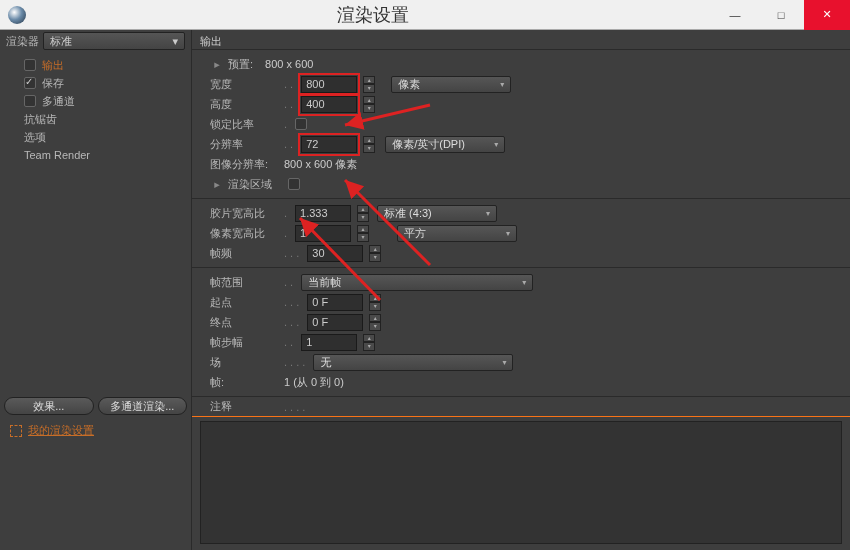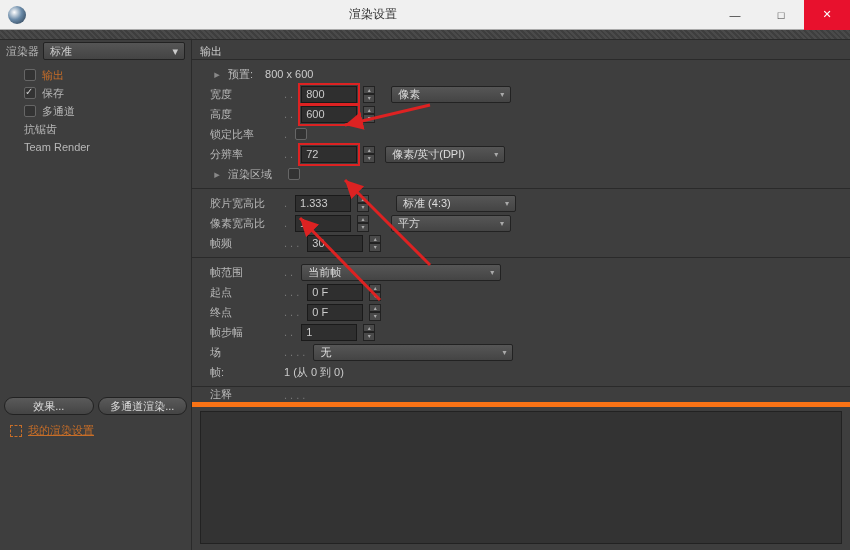--- a/index.html
+++ b/index.html
@@ -1,23 +1,23 @@
 <!DOCTYPE html>
 <html><head>
 <meta charset="utf-8">
 <style>
 * { margin:0; padding:0; box-sizing:border-box; font-family:"Microsoft YaHei",Arial,sans-serif; }
 body { width:850px; height:550px; background:#e8e8e8; overflow:hidden; font-size:11px; color:#b8b8b8; }
 .wnd { width:850px; height:550px; display:flex; flex-direction:column; }
 .titlebar { height:30px; background:#f0f0f0; display:flex; align-items:center; border-bottom:1px solid #aaa; }
 .titlebar .ico { width:18px; height:18px; margin:0 8px; border-radius:50%; background:radial-gradient(circle at 35% 35%,#fff,#6a8aa8 45%,#223344); }
-.titlebar .ttl { flex:1; text-align:center; color:#333; font-size:12px; }
+.titlebar .ttl { flex:1; text-align:center; color:#333; font-size:18px; }
 .tbtn { width:46px; height:30px; display:flex; align-items:center; justify-content:center; color:#333; cursor:pointer; }
 .tbtn.close { background:#e8112d; color:#fff; }
-.work { flex:1; background:#3e3e3e; display:flex; flex-direction:column; }
+.work { flex:1; background:#3e3e3e; display:flex; flex-direction:row; }
 .grip { height:10px; background:repeating-linear-gradient(45deg,#4a4a4a 0 2px,#3e3e3e 2px 4px); border-bottom:1px solid #2a2a2a; }
 .body { flex:1; display:flex; }
 .side { width:192px; background:#3e3e3e; border-right:1px solid #2a2a2a; display:flex; flex-direction:column; }
 .srow { display:flex; align-items:center; height:22px; padding:0 6px; gap:4px; }
 .sdd { flex:1; height:18px; background:linear-gradient(#555,#444); border:1px solid #222; border-radius:2px; display:flex; align-items:center; justify-content:space-between; padding:0 6px; color:#ccc; }
 .tree { padding:4px 0 0 0; }
 .ti { display:flex; align-items:center; height:18px; padding-left:8px; gap:6px; cursor:pointer; }
 .ti .cb { width:12px; height:12px; border:1px solid #666; border-radius:2px; background:#333; position:relative; }
 .ti .cb.chk::after { content:"✓"; position:absolute; top:-2px; left:0; color:#ccc; font-size:10px; }
 .ti .twig { width:10px; text-align:center; color:#888; }
@@ -85,20 +85,24 @@
               <span class="twig"></span>
               <span class="cb"></span>
               <span class="lbl">多通道</span>
             </div>
           <div class="ti">
               <span class="twig"></span>
               <span class="lbl">抗锯齿</span>
             </div>
           <div class="ti">
               <span class="twig"></span>
+              <span class="lbl">选项</span>
+            </div>
+          <div class="ti">
+              <span class="twig"></span>
               <span class="lbl">Team Render</span>
             </div>
         </div>
 
         <div class="sbot">
           <div class="btnrow">
             <div class="pillbtn">效果...</div>
             <div class="pillbtn">多通道渲染...</div>
           </div>
           <div class="cfg">
@@ -130,21 +134,21 @@
               </div>
             <div class="dd" style="margin-left:12px">
                 <span>像素</span>
                 <span class="tri">▾</span>
               </div>
           </div>
           <div class="r">
             <span class="lab">高度</span>
               <span class="dots">. .</span>
             <div class="num red">
-                <span>600</span>
+                <span>400</span>
               </div>
             <div class="spin">
                 <div>▴</div>
                 <div>▾</div>
               </div>
           </div>
           <div class="r">
             <span class="lab">锁定比率</span>
               <span class="dots">.</span>
             <div class="cb2"></div>
@@ -158,53 +162,57 @@
             <div class="spin">
                 <div>▴</div>
                 <div>▾</div>
               </div>
             <div class="dd" style="margin-left:6px">
                 <span>像素/英寸(DPI)</span>
                 <span class="tri">▾</span>
               </div>
           </div>
           <div class="r">
+            <span class="lab">图像分辨率:</span>
+            <span class="val">800 x 600 像素</span>
+          </div>
+          <div class="r">
             <span class="disc">▸</span>
             <span style="width:56px">渲染区域</span>
             <div class="cb2"></div>
           </div>
         </div>
 
         <div class="grp">
           <div class="r">
             <span class="lab">胶片宽高比</span>
               <span class="dots">.</span>
             <div class="num">
                 <span>1.333</span>
               </div>
             <div class="spin">
                 <div>▴</div>
                 <div>▾</div>
               </div>
-            <div class="dd" style="margin-left:23px">
+            <div class="dd" style="margin-left:4px">
                 <span>标准 (4:3)</span>
                 <span class="tri">▾</span>
               </div>
           </div>
           <div class="r">
             <span class="lab">像素宽高比</span>
               <span class="dots">.</span>
             <div class="num">
                 <span>1</span>
               </div>
             <div class="spin">
                 <div>▴</div>
                 <div>▾</div>
               </div>
-            <div class="dd" style="margin-left:18px">
+            <div class="dd" style="margin-left:24px">
                 <span>平方</span>
                 <span class="tri">▾</span>
               </div>
           </div>
           <div class="r">
             <span class="lab">帧频</span>
               <span class="dots">. . .</span>
             <div class="num">
                 <span>30</span>
               </div>
@@ -212,21 +220,21 @@
                 <div>▴</div>
                 <div>▾</div>
               </div>
           </div>
         </div>
 
         <div class="grp">
           <div class="r">
             <span class="lab">帧范围</span>
               <span class="dots">. .</span>
-            <div class="dd" style="width:200px">
+            <div class="dd" style="width:232px">
                 <span>当前帧</span>
                 <span class="tri">▾</span>
               </div>
           </div>
           <div class="r">
             <span class="lab">起点</span>
               <span class="dots">. . .</span>
             <div class="num">
                 <span>0 F</span>
               </div>
@@ -264,21 +272,21 @@
                 <span>无</span>
                 <span class="tri">▾</span>
               </div>
           </div>
           <div class="r">
             <span class="lab">帧:</span>
             <span class="val">1 (从 0 到 0)</span>
           </div>
         </div>
 
-        <div class="r" style="border-bottom:5px solid #f97316">
+        <div class="r" style="border-bottom:1px solid #f97316">
           <span class="lab">注释</span>
             <span class="dots">. . . .</span>
         </div>
         <div class="notes"></div>
       </div>
 
     </div>
   </div>
 
   <svg class="overlay" width="850" height="550">

